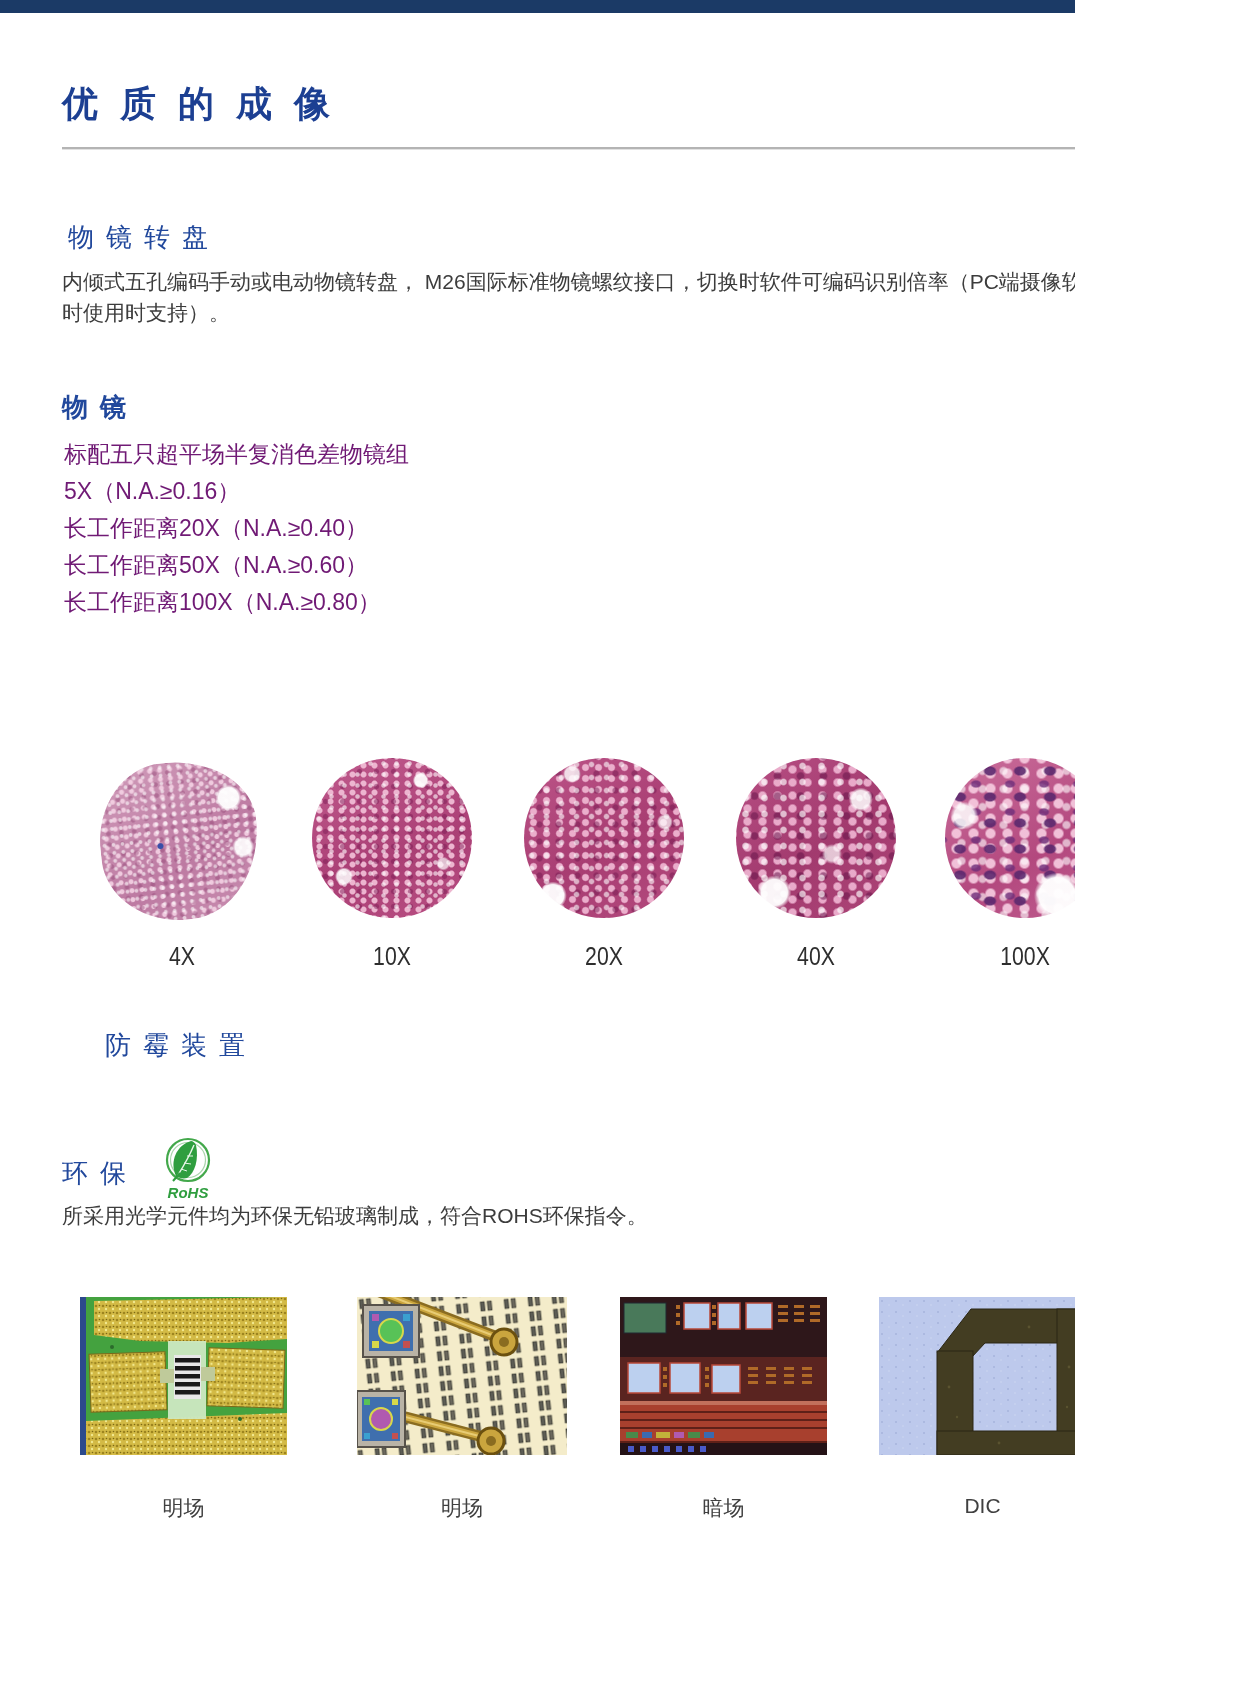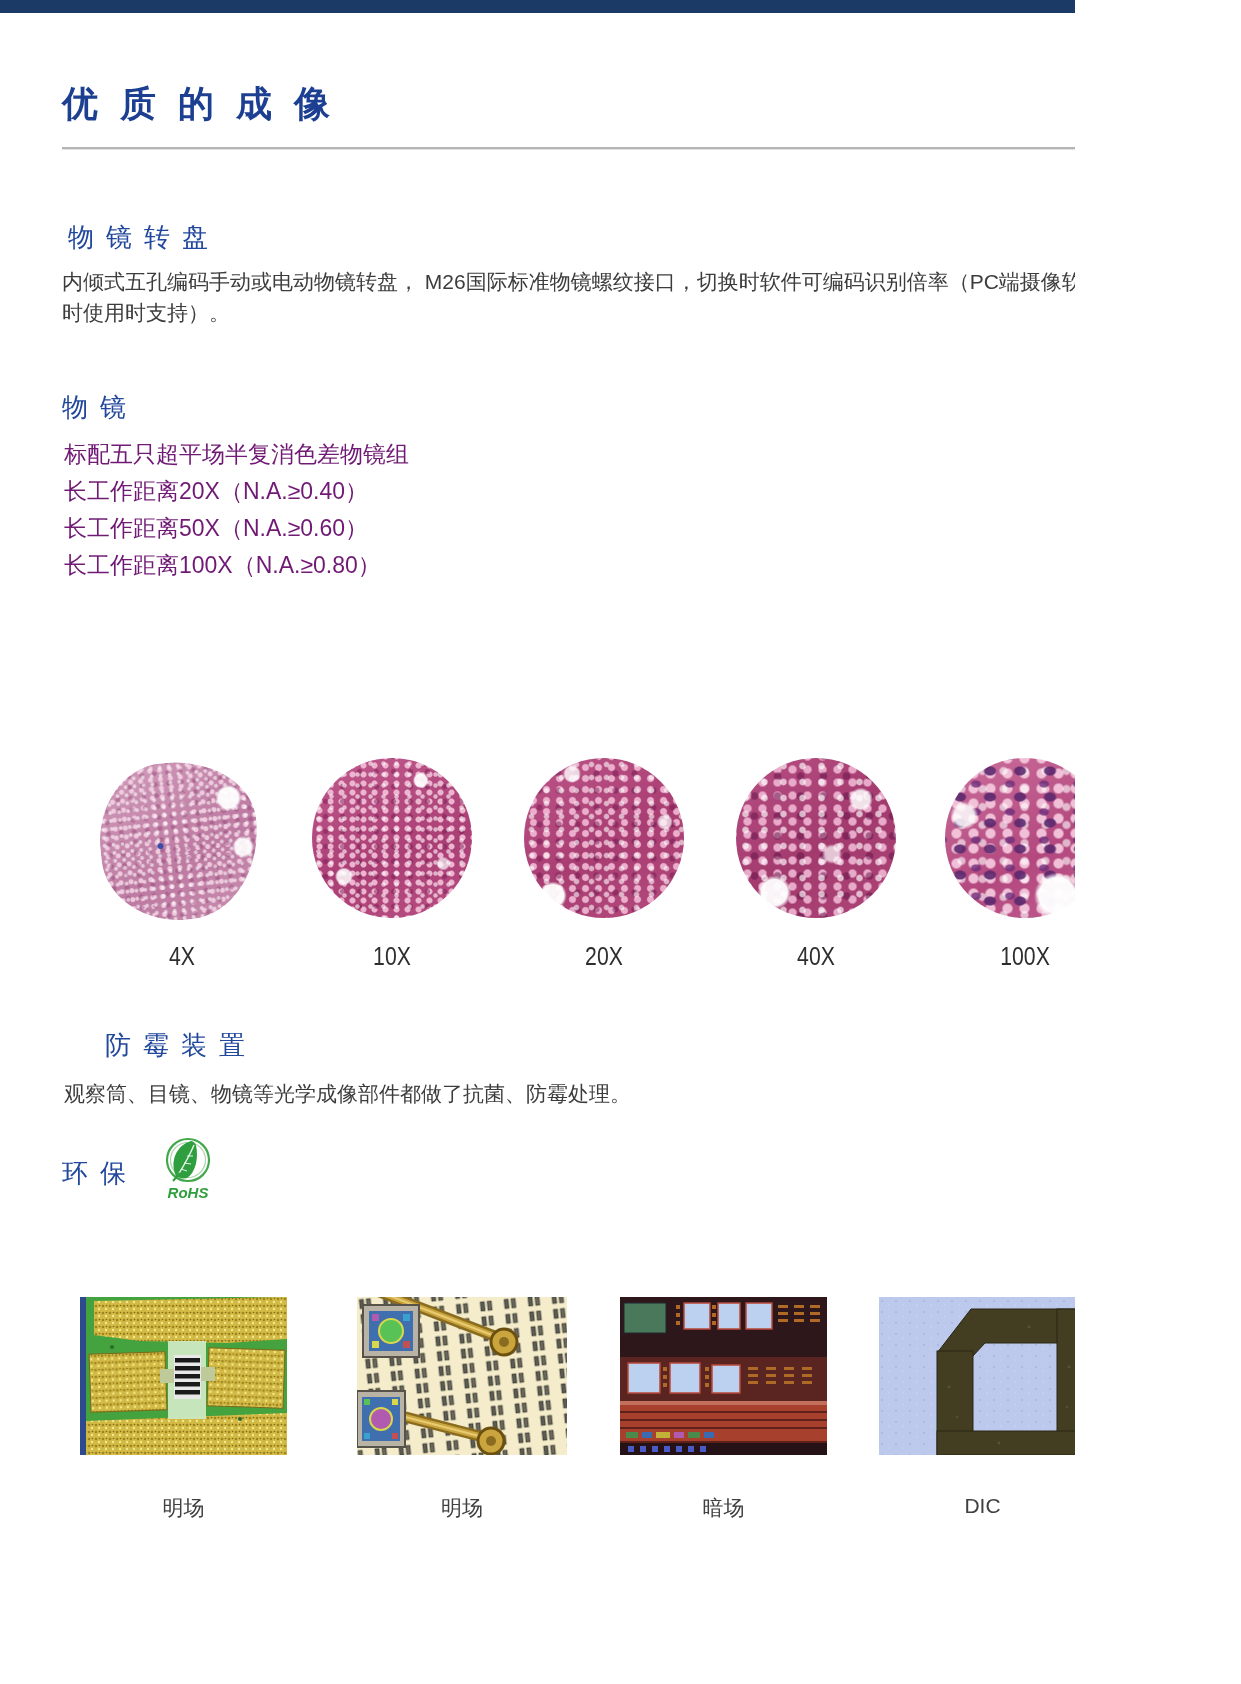--- a/index.html
+++ b/index.html
@@ -11,21 +11,21 @@
   
   #topbar{left:0;top:0;width:1139px;height:13px;background:#1b3a66;}
   
   #page-title{left:62px;top:80px;font-size:36px;font-weight:bold;letter-spacing:22px;color:#1c3f92;white-space:nowrap;}
   #title-rule{left:62px;top:147px;width:1073px;height:2px;background:#b4b4b4;border-bottom:1px solid #e2e2e2;}
   
   .sec-head{font-size:26px;letter-spacing:12px;color:#21489c;white-space:nowrap;}
   .body-text{font-size:21px;line-height:31px;color:#3c3c3c;}
   #turret-head{left:68px;top:220px;}
   #turret-body{left:62px;top:266px;width:1076px;}
-  #obj-head{left:62px;top:390px;}
+  #obj-head{left:62px;top:390px;font-weight:bold;}
   #obj-list{left:64px;top:436px;}
   #obj-list .spec-line{height:37px;line-height:37px;font-size:23px;color:#701a75;white-space:nowrap;}
   
   .tissue{position:absolute;top:758px;width:160px;height:160px;border-radius:50%;}
   .t10{left:312px;
     background:
       radial-gradient(circle at 68% 14%, rgba(255,255,255,.92) 0 6px, rgba(255,255,255,0) 8px),
       radial-gradient(circle at 20% 74%, rgba(255,255,255,.85) 0 7px, rgba(255,255,255,0) 9px),
       radial-gradient(circle at 82% 66%, rgba(255,255,255,.7) 0 5px, rgba(255,255,255,0) 7px),
       radial-gradient(circle, rgba(255,255,255,.6) 0 1.7px, rgba(255,255,255,0) 2.8px) 0 0/13px 11px,
@@ -86,49 +86,50 @@
 
   <div id="page-title" class="abs">优质的成像</div>
   <div id="title-rule" class="abs"></div>
 
   <div id="turret-head" class="abs sec-head">物镜转盘</div>
   <div id="turret-body" class="abs body-text">内倾式五孔编码手动或电动物镜转盘， M26国际标准物镜螺纹接口，切换时软件可编码识别倍率（PC端摄像软件同时使用时支持）。</div>
 
   <div id="obj-head" class="abs sec-head">物镜</div>
   <div id="obj-list" class="abs">
     <div class="spec-line">标配五只超平场半复消色差物镜组</div>
+    <div class="spec-line">5X（N.A.≥0.16）</div>
     <div class="spec-line">长工作距离20X（N.A.≥0.40）</div>
     <div class="spec-line">长工作距离50X（N.A.≥0.60）</div>
     <div class="spec-line">长工作距离100X（N.A.≥0.80）</div>
   </div>
 
   <div class="tissue t4"></div>
   <div class="tissue t10"></div>
   <div class="tissue t20"></div>
   <div class="tissue t40"></div>
   <div class="tissue t100"></div>
   <div class="mag-label" style="left:102px;">4X</div>
   <div class="mag-label" style="left:312px;">10X</div>
   <div class="mag-label" style="left:524px;">20X</div>
   <div class="mag-label" style="left:736px;">40X</div>
   <div class="mag-label" style="left:945px;">100X</div>
 
   <div id="anti-head" class="abs sec-head">防霉装置</div>
-  <div id="anti-body" class="abs body-text">观察筒、目镜、物镜等光学成像部件都做了抗菌、防霉处理。</div>
 
   <div id="eco-head" class="abs sec-head">环保</div>
   <svg id="rohs-logo" class="abs" viewBox="0 0 56 68">
     <circle cx="28" cy="26" r="21" fill="none" stroke="#43a84b" stroke-width="2.2"></circle>
     <circle cx="28" cy="26" r="17.5" fill="none" stroke="#a9d4ab" stroke-width="1.2"></circle>
     <path d="M31,7 C17,11 9,27 16,42 C19,44 23,45 27,44 C35,39 39,25 36,11 C34,8 33,7 31,7 Z" fill="#2f9e3f"></path>
     <path d="M18,41 C23,33 29,23 34,11" fill="none" stroke="#eaf6ea" stroke-width="1.4"></path>
     <path d="M21,35 L27,37 M24,29 L31,30 M27,22 L33,22" fill="none" stroke="#eaf6ea" stroke-width="1"></path>
     <path d="M13,47 L20,39" stroke="#2f9e3f" stroke-width="2"></path>
     <text x="28" y="64" text-anchor="middle" font-size="15" font-weight="bold" font-style="italic" fill="#2f9e3f">RoHS</text>
   </svg>
+  <div id="eco-body" class="abs body-text">所采用光学元件均为环保无铅玻璃制成，符合ROHS环保指令。</div>
 
   <svg class="chip-img" style="left:80px;width:207px;" viewBox="0 0 207 158">
     <defs>
       <pattern id="g1" width="7" height="7" patternUnits="userSpaceOnUse">
         <rect width="7" height="7" fill="#d3ba45"></rect>
         <circle cx="2" cy="2" r="1.3" fill="#9e851f"></circle>
         <circle cx="5" cy="5" r="1.2" fill="#f1e78e"></circle>
         <circle cx="5.5" cy="1.5" r="0.8" fill="#7c6a16"></circle>
       </pattern>
     </defs>

